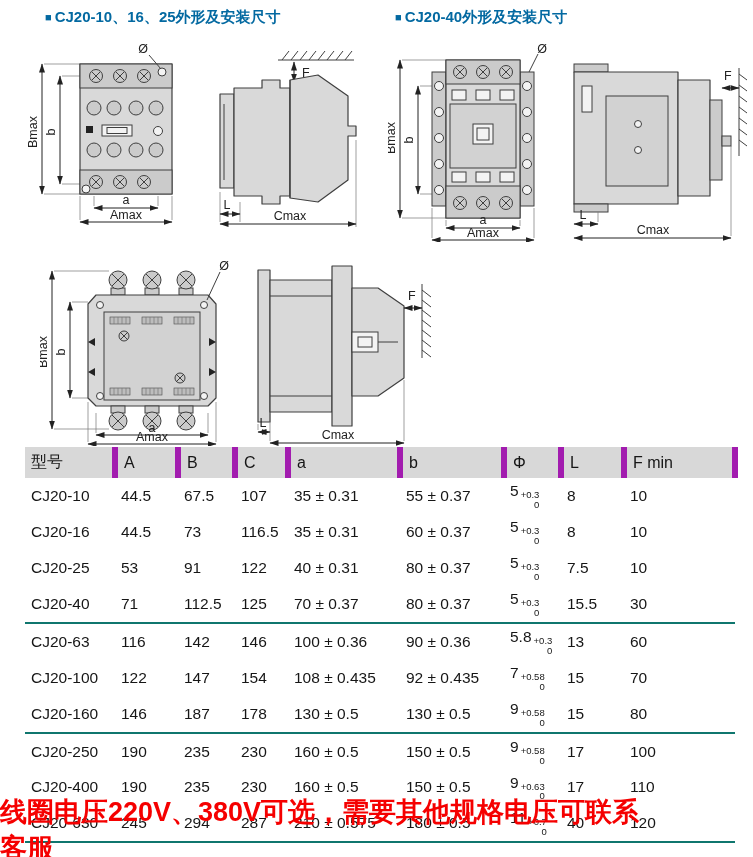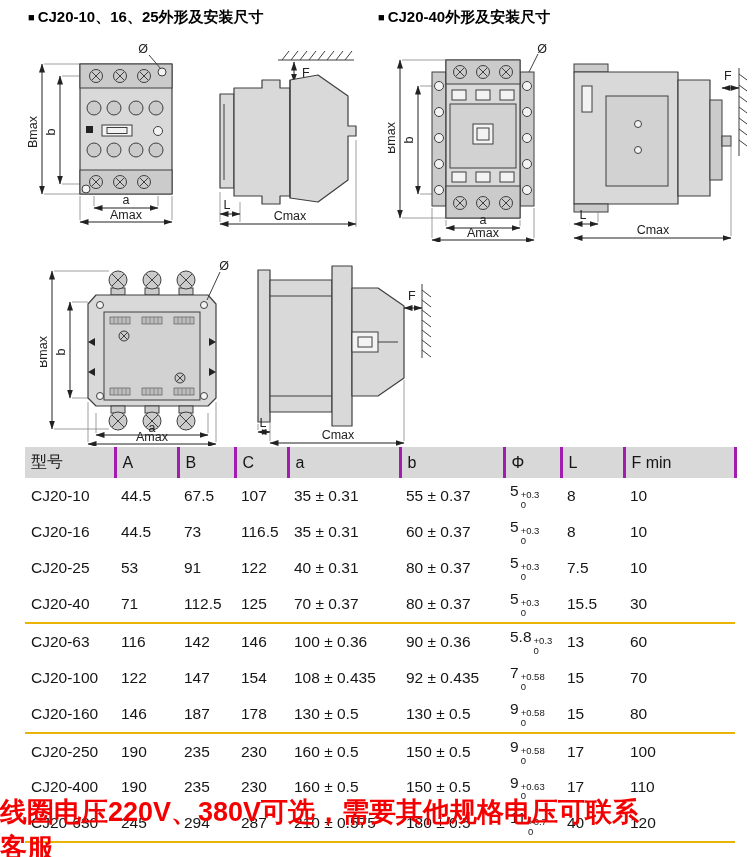--- a/index.html
+++ b/index.html
@@ -1,38 +1,38 @@
 <!DOCTYPE html>
 <html><head>
 <meta charset="utf-8">
 <style>
   html,body{margin:0;padding:0;background:#fff;}
   .page{position:relative;width:753px;height:857px;background:#fff;overflow:hidden;
         font-family:"Liberation Sans",sans-serif;color:#1a1a1a;}
-  .sec-title{position:absolute;font-size:15px;font-weight:bold;color:#000000;white-space:nowrap;}
+  .sec-title{position:absolute;font-size:15px;font-weight:bold;color:#0369a1;white-space:nowrap;margin-left:17px;}
   .sec-title .bullet{font-size:11px;margin-right:3px;vertical-align:1px;}
   svg{position:absolute;}
   svg text{font-family:"Liberation Sans",sans-serif;font-size:12.5px;fill:#222;}
   .oln{fill:#d9d9d9;stroke:#3f3f3f;stroke-width:1.2;stroke-linejoin:round;}
   .oln2{fill:#cbcbcb;stroke:#3f3f3f;stroke-width:1;}
   .wht{fill:#f3f3f3;stroke:#3f3f3f;stroke-width:1;}
   .pnl{fill:#d2d2d2;stroke:#3f3f3f;stroke-width:1;}
   .vnt{fill:#bdbdbd;stroke:#4a4a4a;stroke-width:.6;}
   .ln{fill:none;stroke:#3f3f3f;stroke-width:1;}
   .thin{fill:none;stroke:#767676;stroke-width:.7;}
   .dim{fill:none;stroke:#222;stroke-width:1;}
   .blk{fill:#222;}
   .dims-table{position:absolute;left:25px;top:447px;width:710px;border-collapse:collapse;
         font-size:15.5px;color:#161616;table-layout:fixed;}
   .dims-table th{background:#d8d8d8;font-weight:normal;text-align:left;font-size:16px;
-        padding:5px 6px;border-right:3px solid #a21caf;height:21px;}
+        padding:5px 6px;border-right:6px solid #a21caf;height:21px;}
   .dims-table td{padding:4px 6px;height:21px;white-space:nowrap;}
-  .dims-table tr.sep td{border-bottom:2px solid #eab308;}
+  .dims-table tr.sep td{border-bottom:2px solid #0f766e;}
   .tol{display:inline-flex;flex-direction:column;font-size:9.5px;line-height:1.05;
-        vertical-align:-2px;margin-left:2px;}
+        vertical-align:-2px;margin-left:2px;align-items:flex-end;}
   .red-note{position:absolute;left:0;top:794px;width:662px;text-align:left;
         font-size:27px;font-weight:bold;color:#f50000;}
 </style>
 </head>
 <body>
 
 <div class="page">
 
   <div class="sec-title" style="left:28px;top:8px;"><span class="bullet">■</span><span>CJ20-10、16、25外形及安装尺寸</span></div>
   <div class="sec-title" style="left:378px;top:8px;"><span class="bullet">■</span><span>CJ20-40外形及安装尺寸</span></div>

